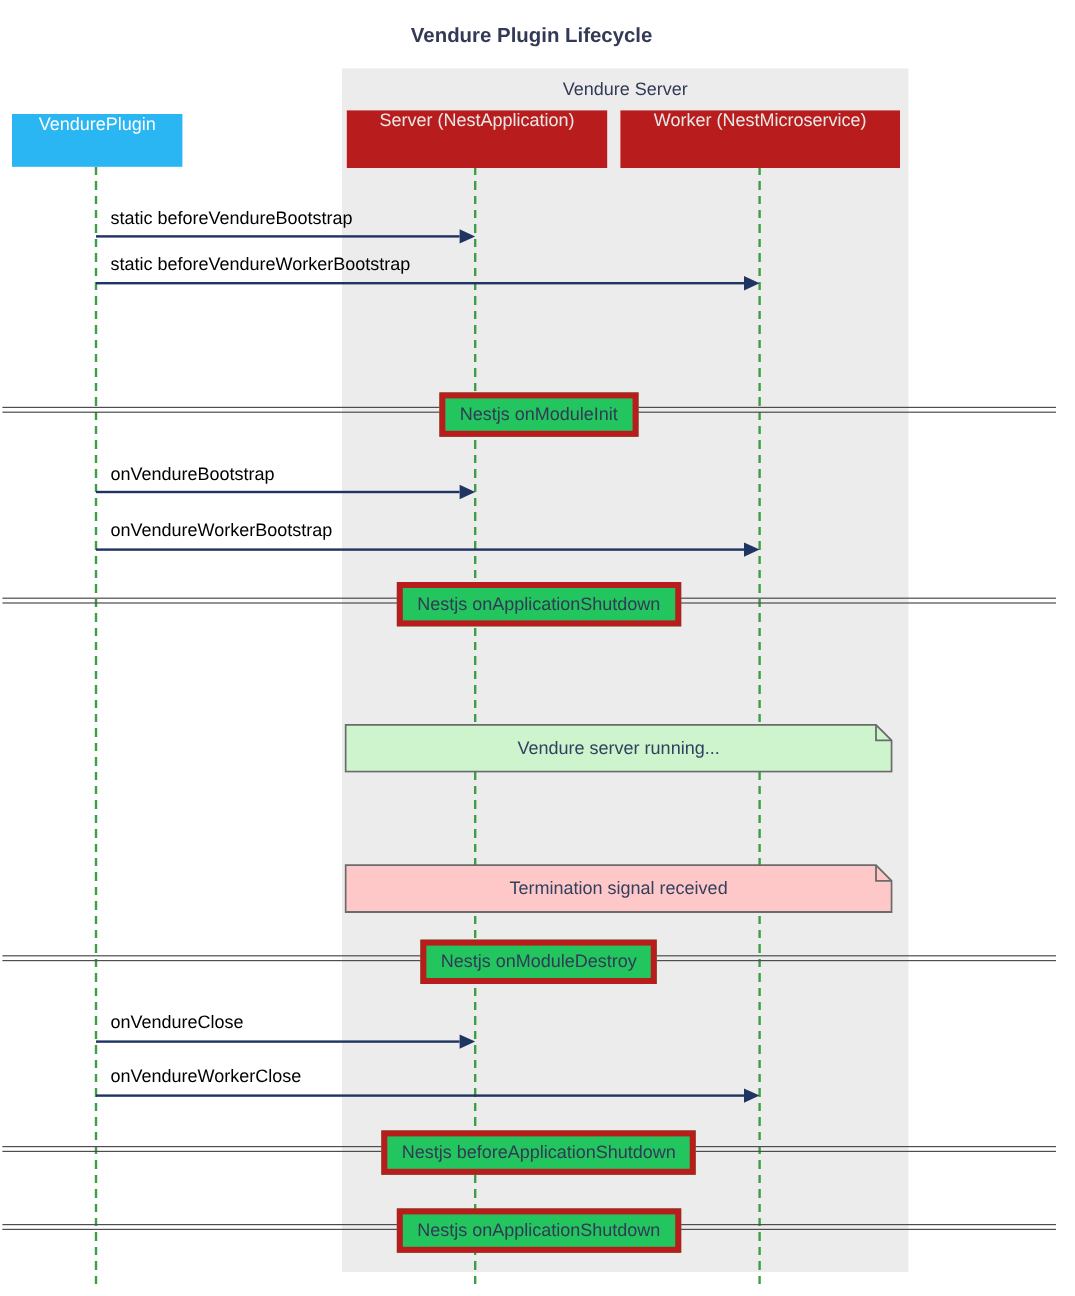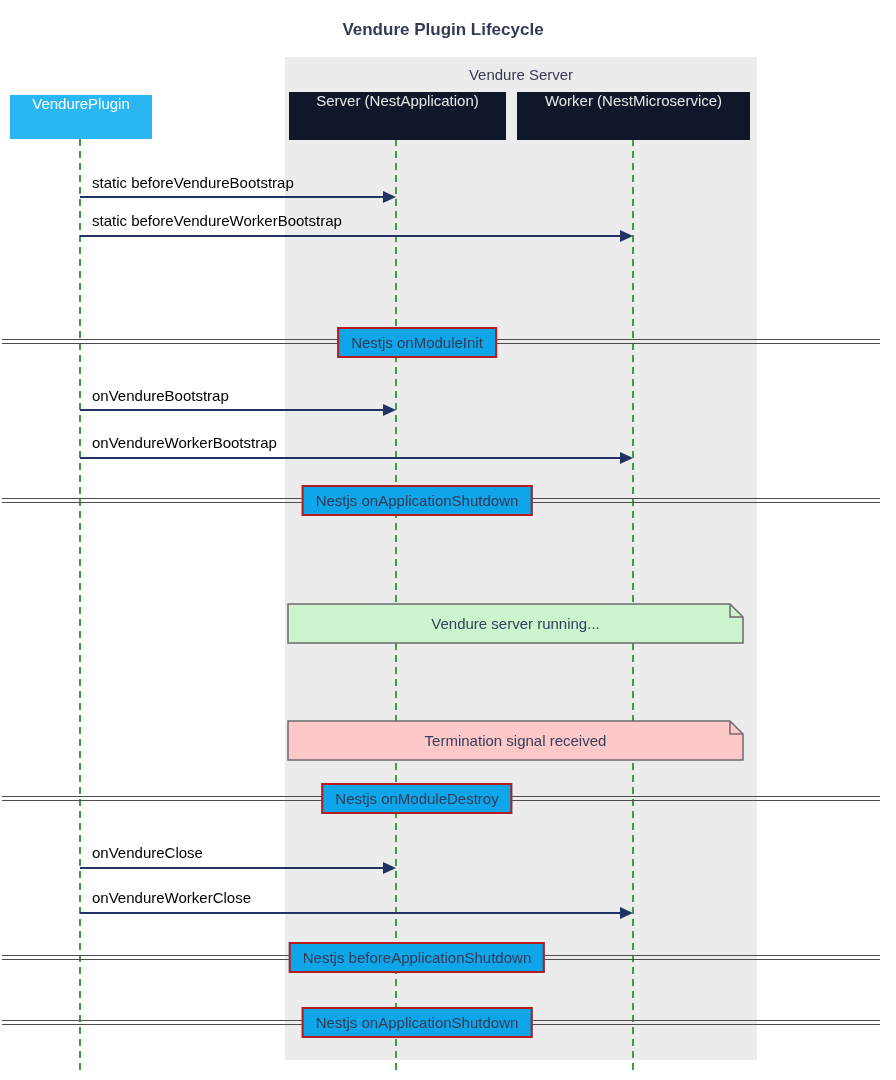--- a/index.html
+++ b/index.html
@@ -21,41 +21,41 @@
   }
   .lifeline{
     position:absolute;width:2px;top:139px;height:931px;
     background:repeating-linear-gradient(to bottom,#3f9e44 0px,#3f9e44 7px,transparent 7px,transparent 12px);
   }
   .participant{
     position:absolute;display:flex;justify-content:center;
     font-size:15px;white-space:nowrap;
   }
   .participant.plugin{left:10px;top:95px;width:142px;height:44px;background:#29b6f2;color:#ffffff;}
-  .participant.dark{background:#0f172a;color:#e8e8e8;}
+  .participant.dark{background:#b91c1c;color:#e8e8e8;}
   .participant.server{left:289px;top:92px;width:217px;height:48px;}
   .participant.worker{left:517px;top:92px;width:233px;height:48px;}
   .msg-label{
     position:absolute;left:92px;font-size:15px;color:#000000;white-space:nowrap;
   }
   .msg-line{
     position:absolute;left:80px;height:2px;background:#1f3462;
   }
   .arrowhead{
     position:absolute;width:0;height:0;
     border-top:6px solid transparent;border-bottom:6px solid transparent;
     border-left:13px solid #1f3462;
   }
   .divider-line{
     position:absolute;left:2px;width:892px;height:5px;box-sizing:border-box;
     border-top:1px solid #4d4d4d;border-bottom:1px solid #4d4d4d;
   }
   .divider-label{
-    position:absolute;left:417px;transform:translateX(-50%);
-    background:#0ea5e9;border:2px solid #b91c1c;padding:5px 12px;
+    position:absolute;left:449px;transform:translateX(-50%);
+    background:#22c55e;border:5px solid #b91c1c;padding:5px 12px;
     font-size:15px;color:#333a56;white-space:nowrap;
   }
   .note{position:absolute;left:287px;top:0;width:457px;height:41px;}
   .note svg{position:absolute;left:0;top:0;}
   .note-text{
     position:absolute;left:0;top:0;width:100%;height:40px;
     display:flex;align-items:center;justify-content:center;
     font-size:15px;color:#33405f;white-space:nowrap;
   }
 </style>

